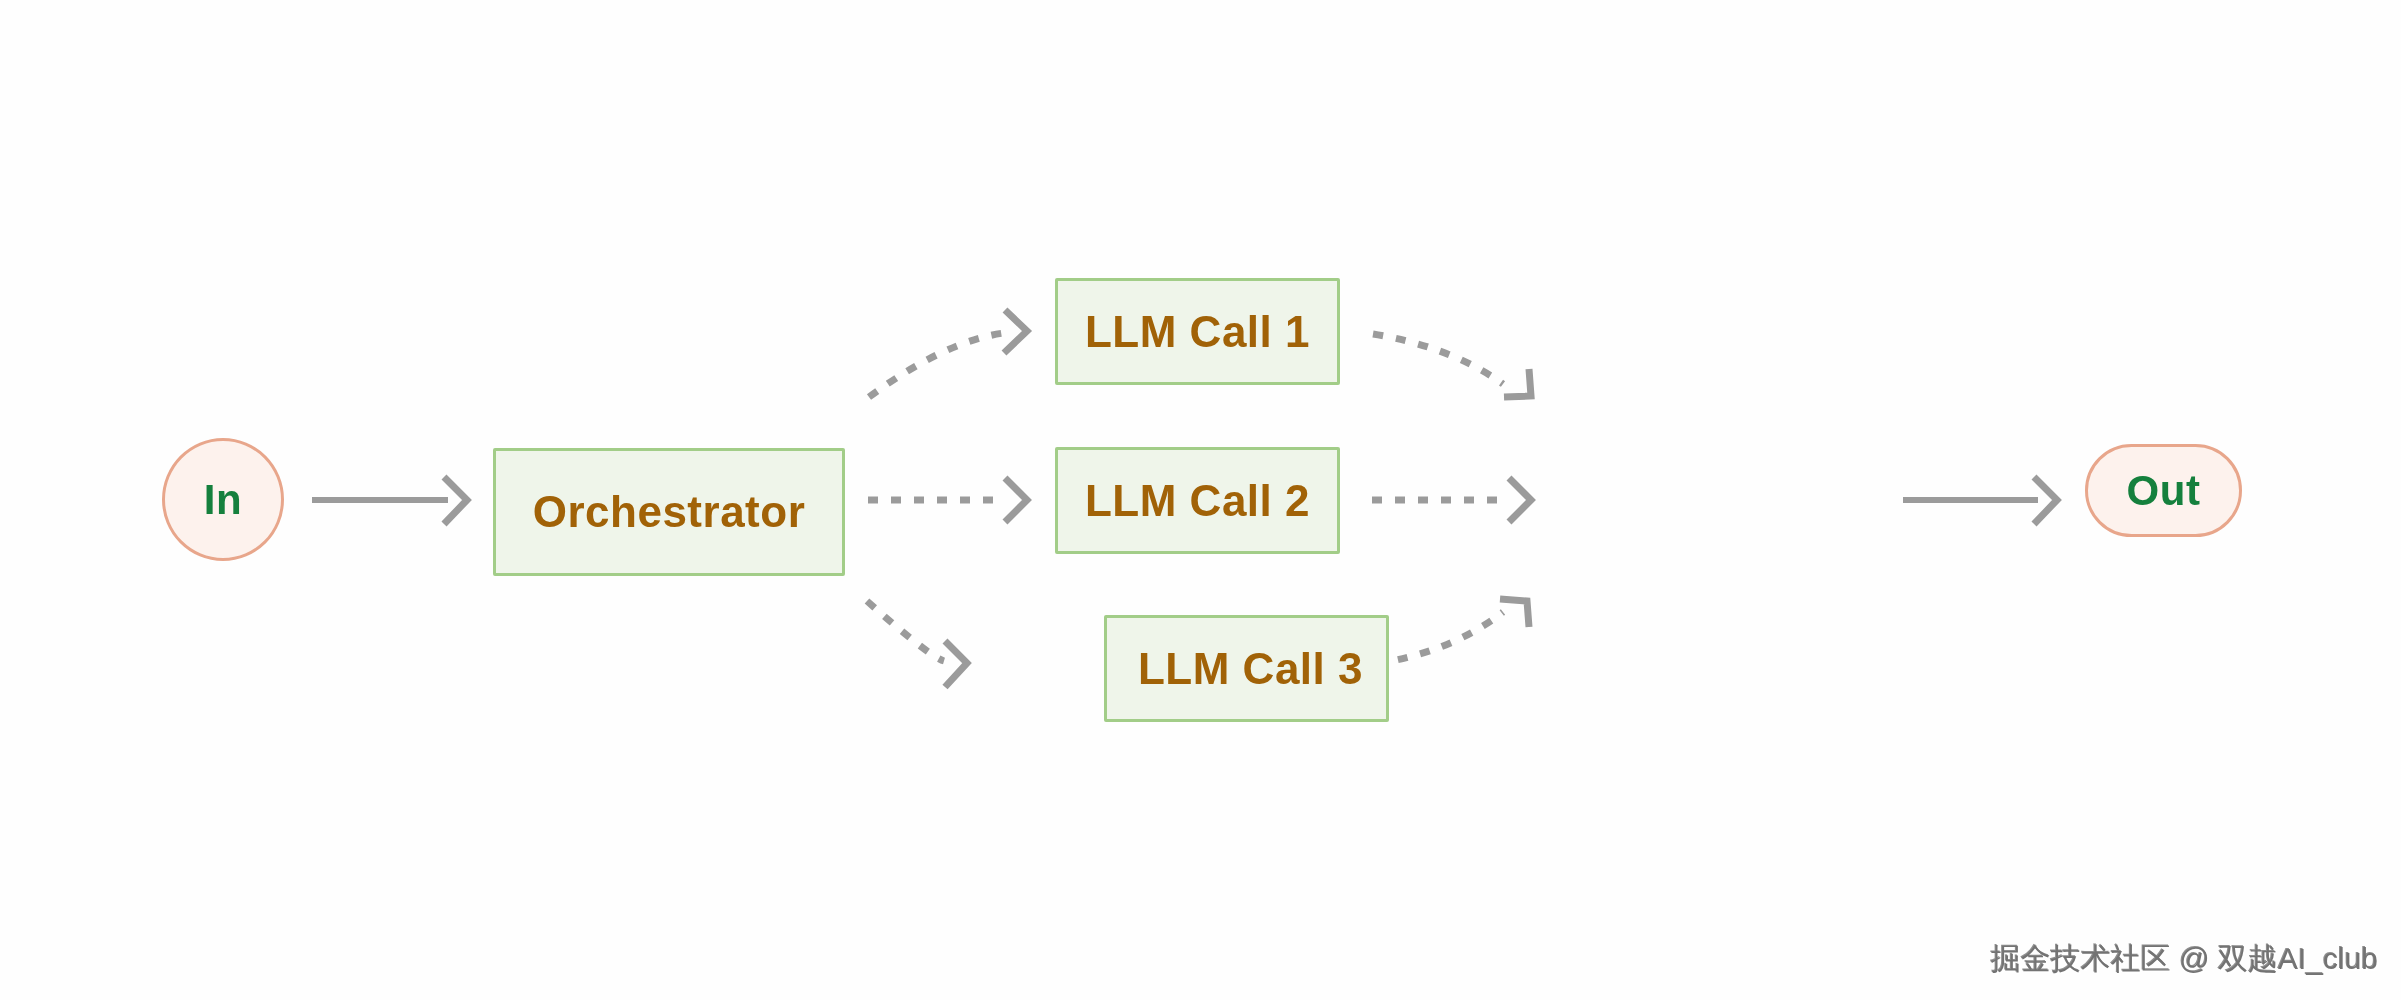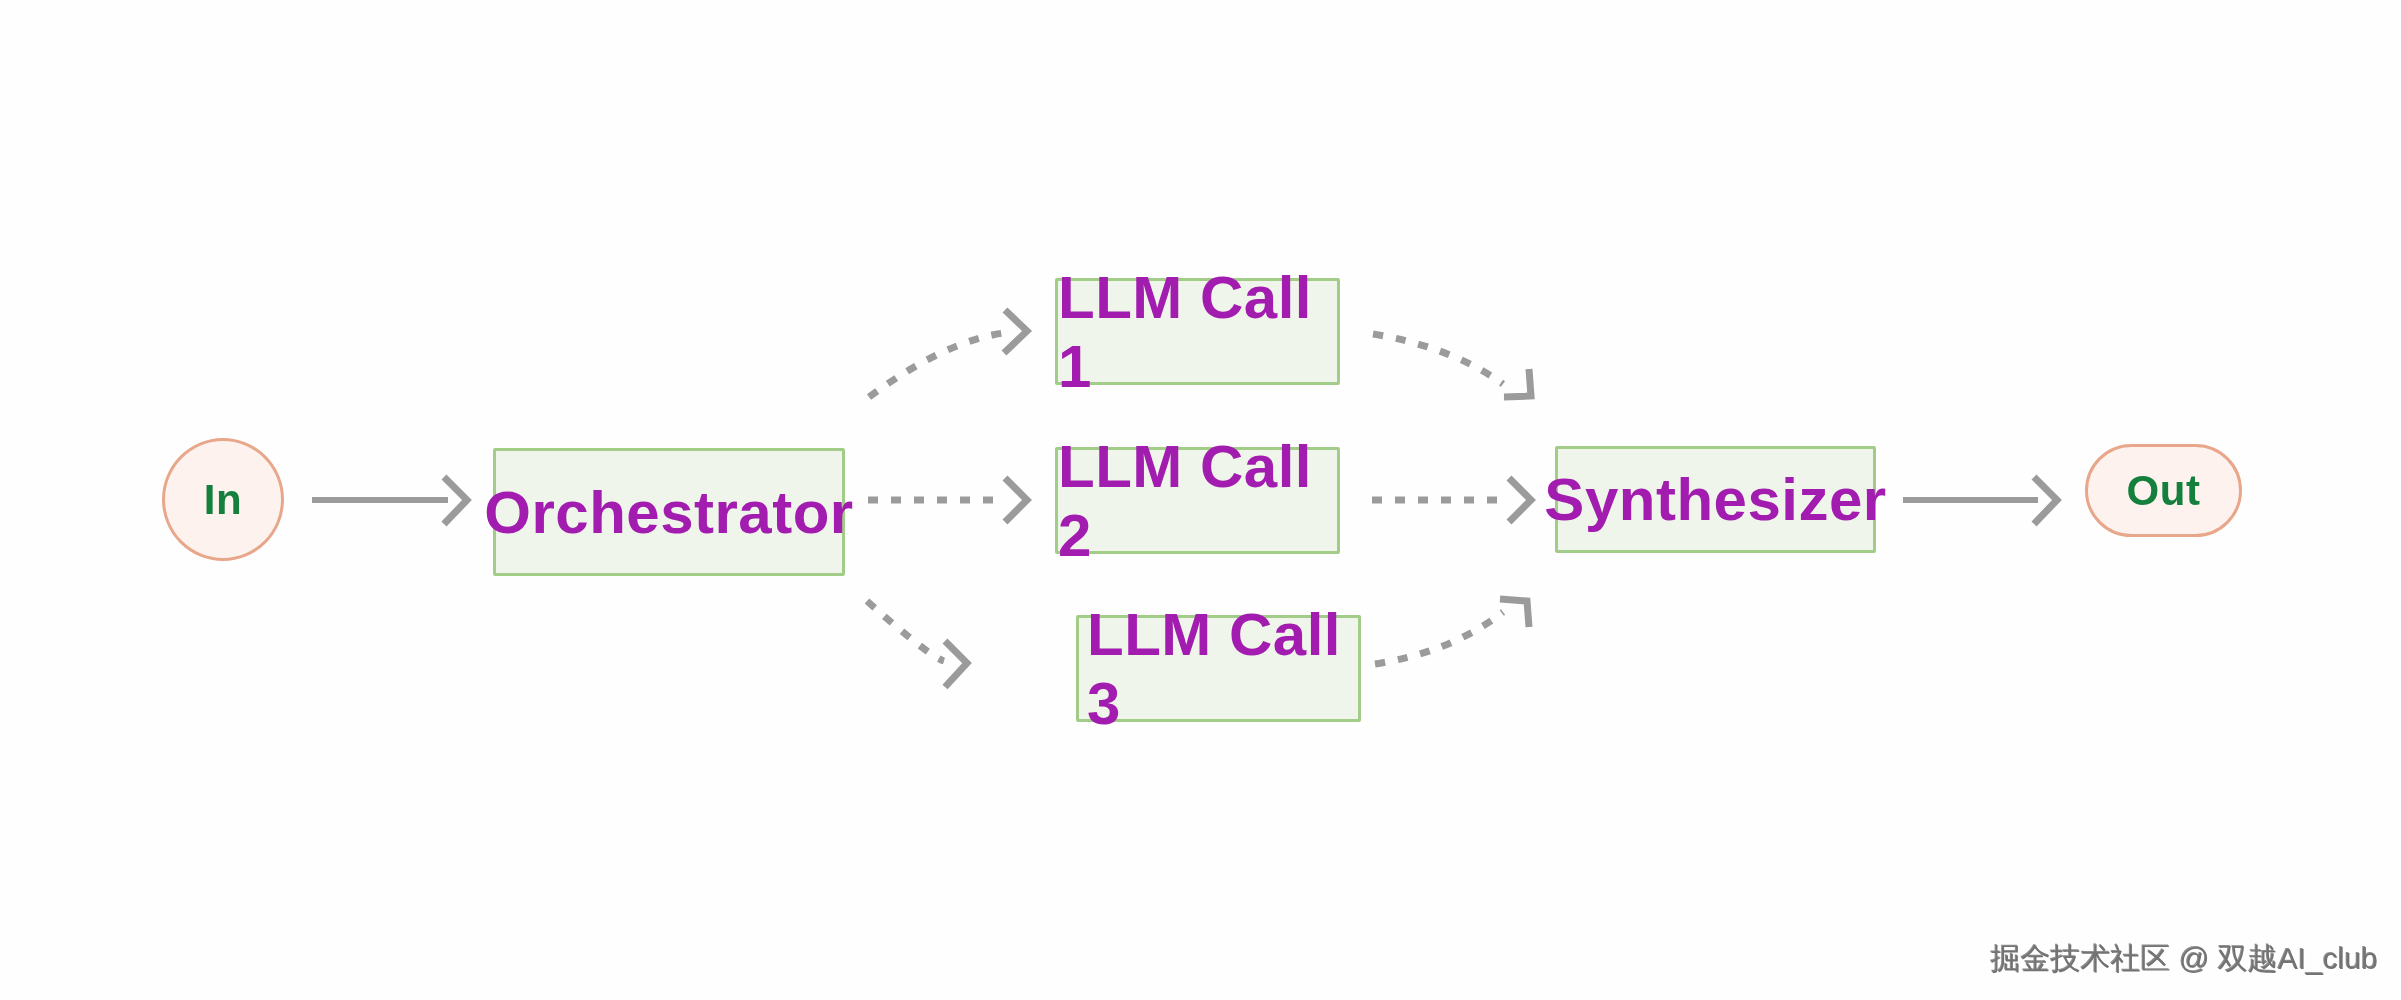--- a/index.html
+++ b/index.html
@@ -26,42 +26,42 @@
     justify-content: center;
     font-weight: bold;
     box-sizing: border-box;
     letter-spacing: 0.5px;
   }
 
   .node-process {
     background: #eff5ea;
     border: 3px solid #a2cd88;
     border-radius: 2px;
-    color: #a21caf;
-    font-size: 60px;
+    color: #a16207;
+    font-size: 44px;
     justify-content: center;
   }
 
   .node-terminal {
     background: #fdf2ed;
     border: 3px solid #e8a68b;
     color: #15803d;
     font-size: 42px;
   }
 
   .node-in {
     left: 162px; top: 438px;
     width: 122px; height: 123px;
     border-radius: 50%;
   }
 
   .node-orchestrator { left: 493px; top: 448px; width: 352px; height: 128px; }
   .node-llm1         { left: 1055px; top: 278px; width: 285px; height: 107px; }
   .node-llm2         { left: 1055px; top: 447px; width: 285px; height: 107px; }
-  .node-llm3         { left: 1076px; top: 615px; width: 285px; height: 107px; padding-left: 8px; }
+  .node-llm3         { left: 1104px; top: 615px; width: 285px; height: 107px; padding-left: 8px; }
   .node-synthesizer  { left: 1555px; top: 446px; width: 321px; height: 107px; }
 
   .node-out {
     left: 2085px; top: 444px;
     width: 157px; height: 93px;
     border-radius: 60px;
   }
 
   .watermark {
     position: absolute;
@@ -139,23 +139,20 @@
   </div>
 
   <div class="node node-process node-llm2">
     <span>LLM Call 2</span>
   </div>
 
   <div class="node node-process node-llm3">
     <span>LLM Call 3</span>
   </div>
 
-  <div class="node node-process node-synthesizer">
-    <span>Synthesizer</span>
-  </div>
 
   <div class="node node-terminal node-out">
     <span>Out</span>
   </div>
 
   <div class="watermark">掘金技术社区 @ 双越AI_club</div>
 
 </div>
 
 </body></html>

